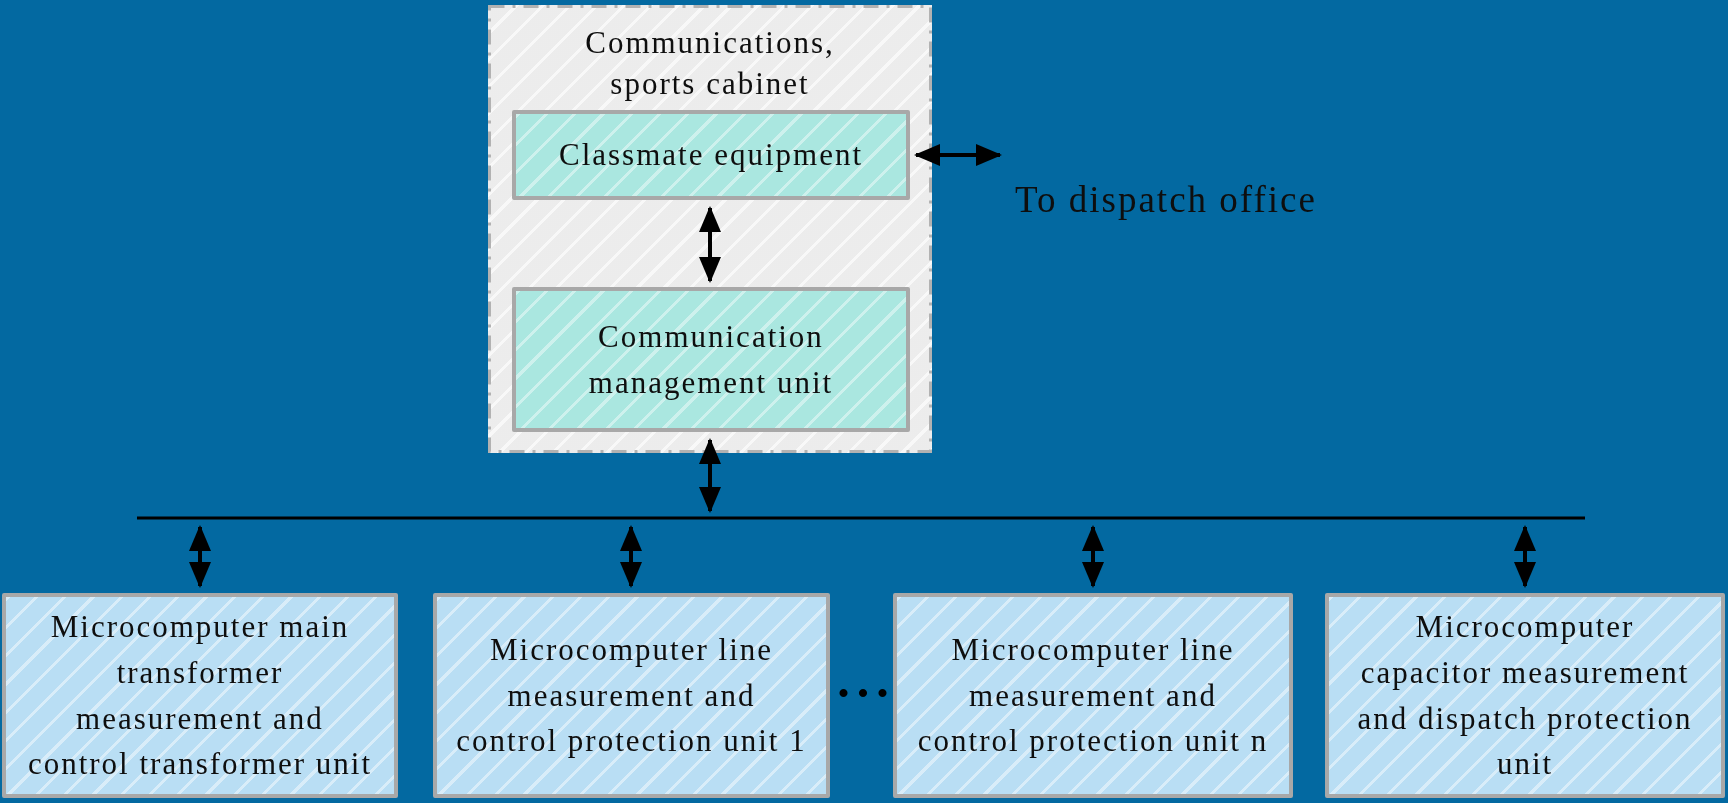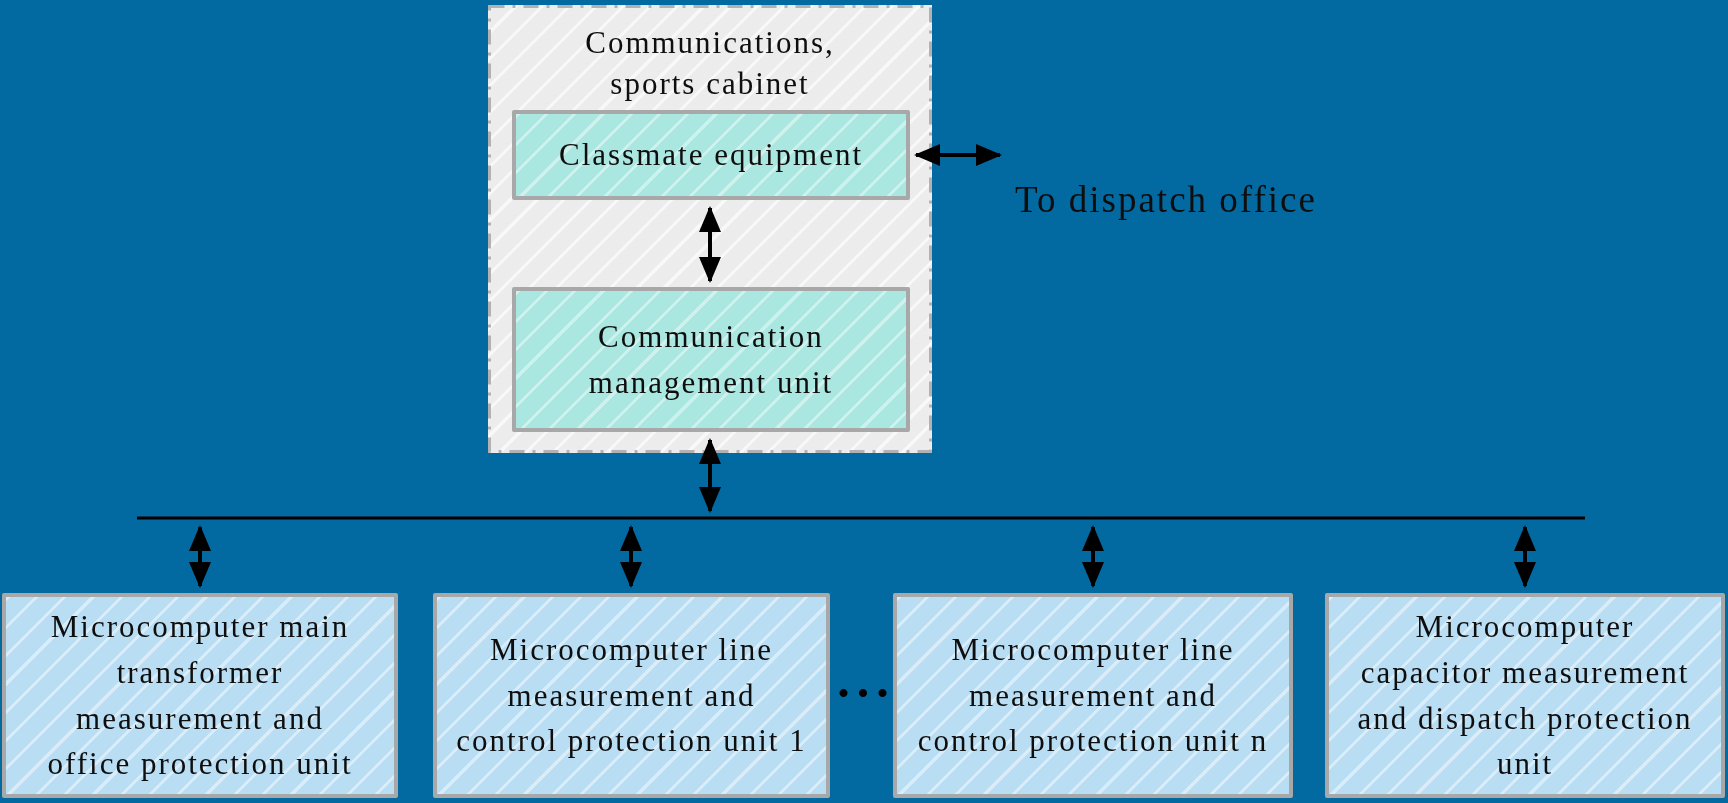--- a/index.html
+++ b/index.html
@@ -106,21 +106,21 @@
     <span class="label">Communication
 management unit</span>
   </div>
 
   <div class="dispatch-label">To dispatch office</div>
 
   <div class="node blue unit-1">
     <span class="label">Microcomputer main
 transformer
 measurement and
-office protection unit</span>
+control transformer unit</span>
   </div>
 
   <div class="node blue unit-2">
     <span class="label">Microcomputer line
 measurement and
 control protection unit 1</span>
   </div>
 
   <div class="ellipsis">•••</div>
 

